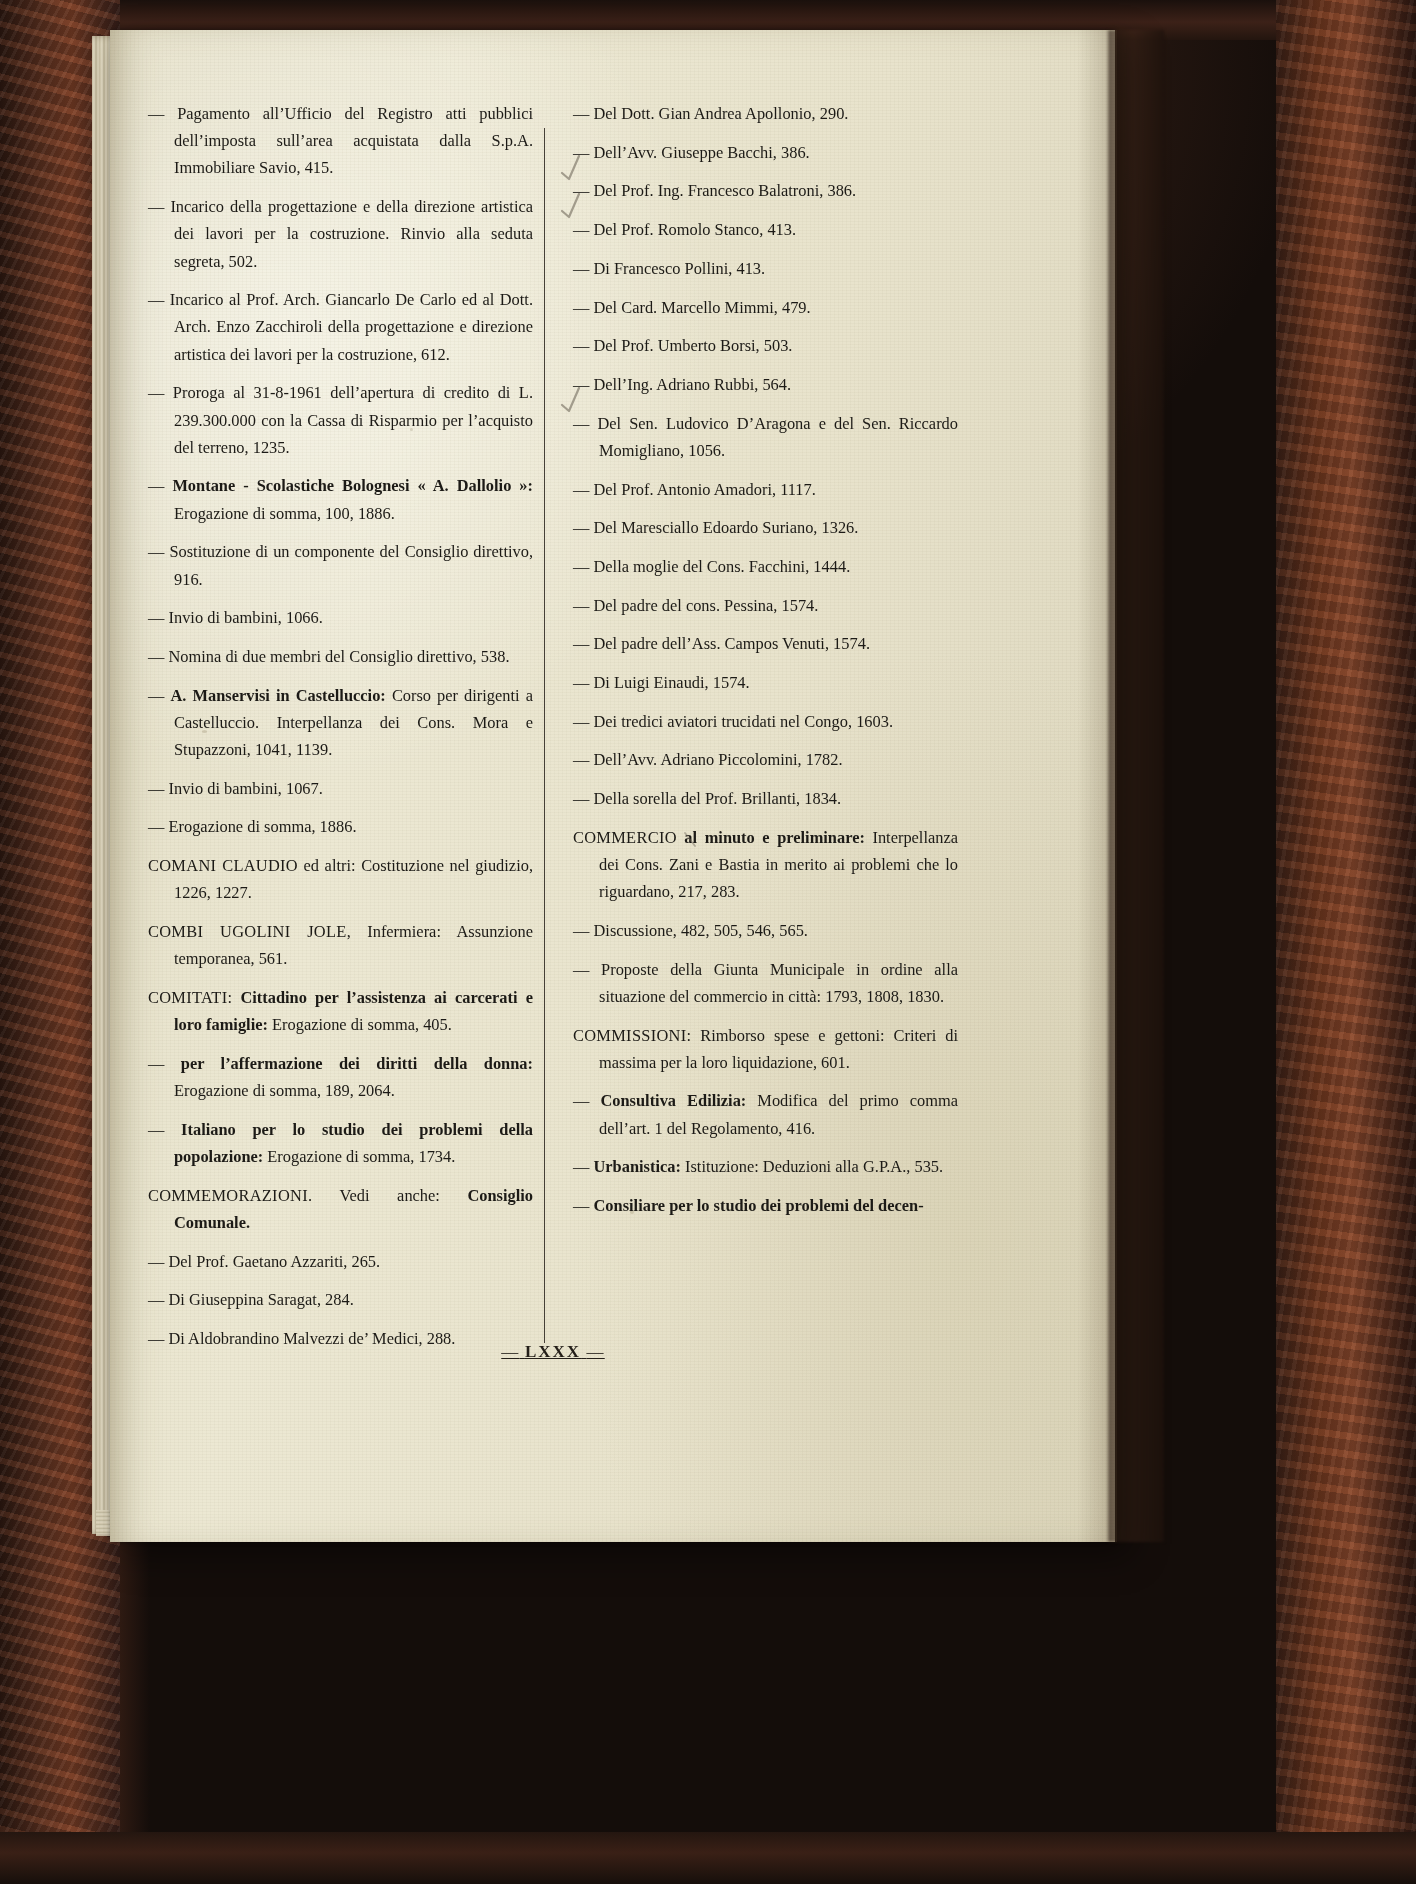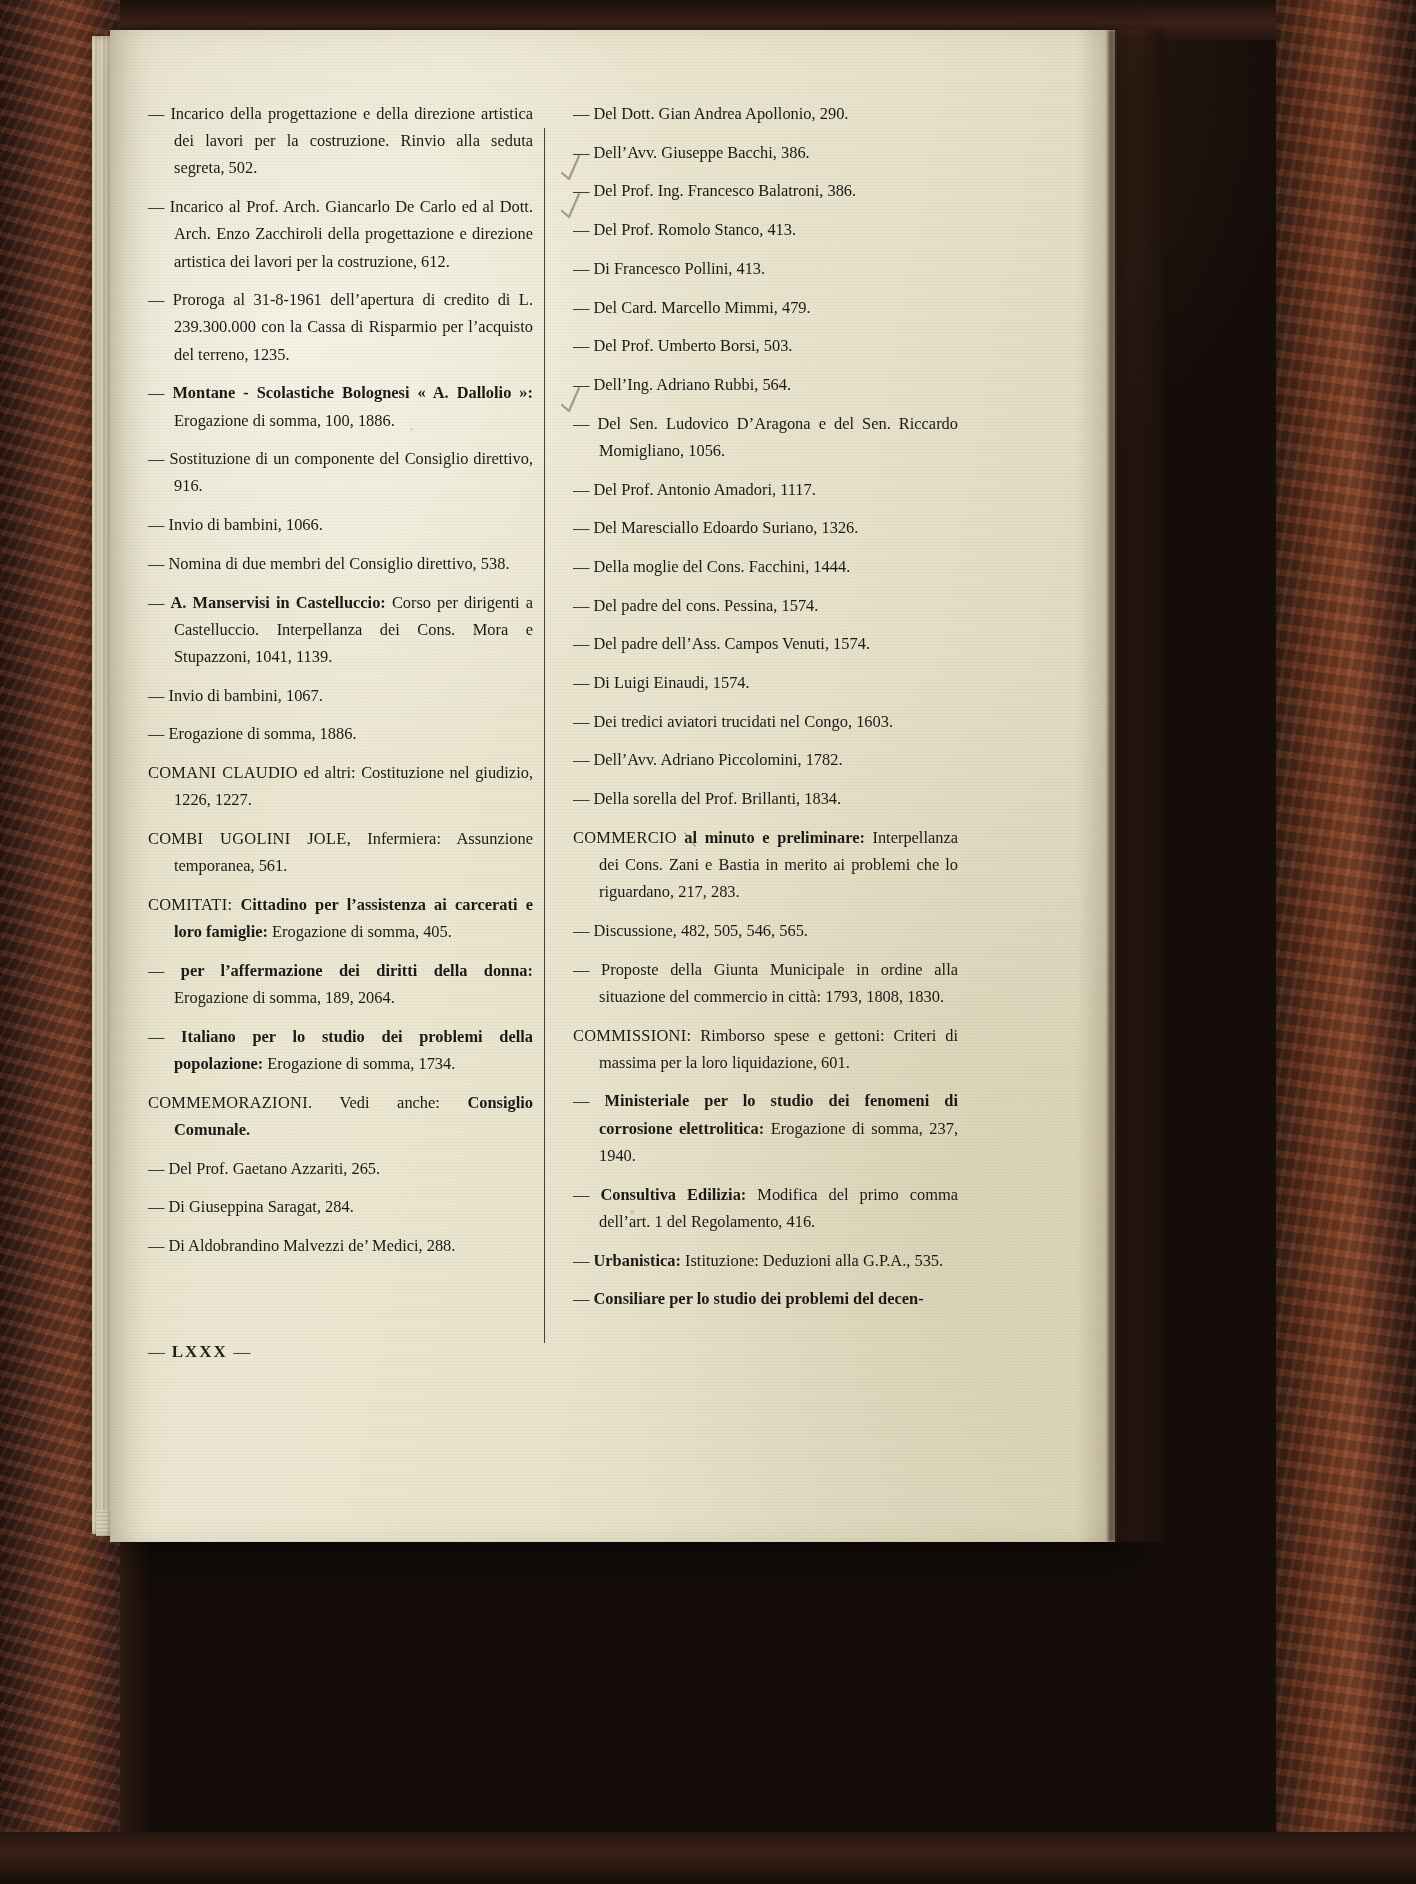--- a/index.html
+++ b/index.html
@@ -178,23 +178,25 @@
     opacity: .72;
     transform-origin: center;
   }
   .pencil svg { display: block; }
 
   .folio {
     position: absolute;
     left: 148px;
     top: 1342px;
     width: 810px;
+    text-align: center;
     font-size: 17px;
     letter-spacing: 1.2px;
     color: #241f19;
+    text-decoration: underline;
   }
   .folio .rn { font-weight: bold; letter-spacing: 2px; }
 
   
   .speck {
     position: absolute;
     background: rgba(120,105,70,0.22);
     border-radius: 50%;
     pointer-events: none;
   }
@@ -218,20 +220,21 @@
     <div class="speck" style="left:520px; top:1180px; width:4px; height:4px;"></div>
     <div class="speck" style="left:300px; top:398px; width:3px; height:3px;"></div>
   </div>
 
   <div class="curl-shade"></div>
 
   <div class="text-area">
     <div class="rule"></div>
     <div class="columns">
       <div class="col col-left" id="col-left">
+          <p class="entry"><span class="dash">— </span><span>Pagamento all’Ufficio del Registro atti pubblici dell’imposta sull’area acquistata dalla S.p.A. Immobiliare Savio, 415.</span></p>
           <p class="entry"><span class="dash">— </span><span>Incarico della progettazione e della direzione artistica dei lavori per la costruzione. Rinvio alla seduta segreta, 502.</span></p>
           <p class="entry"><span class="dash">— </span><span>Incarico al Prof. Arch. Giancarlo De Carlo ed al Dott. Arch. Enzo Zacchiroli della progettazione e direzione artistica dei lavori per la costruzione, 612.</span></p>
           <p class="entry"><span class="dash">— </span><span>Proroga al 31-8-1961 dell’apertura di credito di L. 239.300.000 con la Cassa di Risparmio per l’acquisto del terreno, 1235.</span></p>
           <p class="entry"><span class="dash">— </span><span class="b">Montane - Scolastiche Bolognesi « A. Dallolio »:</span><span> Erogazione di somma, 100, 1886.</span></p>
           <p class="entry"><span class="dash">— </span><span>Sostituzione di un componente del Consiglio direttivo, 916.</span></p>
           <p class="entry"><span class="dash">— </span><span>Invio di bambini, 1066.</span></p>
           <p class="entry"><span class="dash">— </span><span>Nomina di due membri del Consiglio direttivo, 538.</span></p>
           <p class="entry"><span class="dash">— </span><span class="b">A. Manservisi in Castelluccio:</span><span> Corso per dirigenti a Castelluccio. Interpellanza dei Cons. Mora e Stupazzoni, 1041, 1139.</span></p>
           <p class="entry"><span class="dash">— </span><span>Invio di bambini, 1067.</span></p>
           <p class="entry"><span class="dash">— </span><span>Erogazione di somma, 1886.</span></p>
@@ -261,21 +264,20 @@
           <p class="entry"><span class="dash">— </span><span>Del padre del cons. Pessina, 1574.</span></p>
           <p class="entry"><span class="dash">— </span><span>Del padre dell’Ass. Campos Venuti, 1574.</span></p>
           <p class="entry"><span class="dash">— </span><span>Di Luigi Einaudi, 1574.</span></p>
           <p class="entry"><span class="dash">— </span><span>Dei tredici aviatori trucidati nel Congo, 1603.</span></p>
           <p class="entry"><span class="dash">— </span><span>Dell’Avv. Adriano Piccolomini, 1782.</span></p>
           <p class="entry"><span class="dash">— </span><span>Della sorella del Prof. Brillanti, 1834.</span></p>
           <p class="entry head"><span class="caps">COMMERCIO</span><span class="b"> al minuto e preliminare:</span><span> Interpellanza dei Cons. Zani e Bastia in merito ai problemi che lo riguardano, 217, 283.</span></p>
           <p class="entry"><span class="dash">— </span><span>Discussione, 482, 505, 546, 565.</span></p>
           <p class="entry"><span class="dash">— </span><span>Proposte della Giunta Municipale in ordine alla situazione del commercio in città: 1793, 1808, 1830.</span></p>
           <p class="entry head"><span class="caps">COMMISSIONI:</span><span> Rimborso spese e gettoni: Criteri di massima per la loro liquidazione, 601.</span></p>
-          <p class="entry"><span class="dash">— </span><span class="b">Ministeriale per lo studio dei fenomeni di corrosione elettrolitica:</span><span> Erogazione di somma, 237, 1940.</span></p>
           <p class="entry"><span class="dash">— </span><span class="b">Consultiva Edilizia:</span><span> Modifica del primo comma dell’art. 1 del Regolamento, 416.</span></p>
           <p class="entry"><span class="dash">— </span><span class="b">Urbanistica:</span><span> Istituzione: Deduzioni alla G.P.A., 535.</span></p>
           <p class="entry"><span class="dash">— </span><span class="b">Consiliare per lo studio dei problemi del decen-</span></p>
         </div>
     </div>
   <div class="pencil" style="left: 410px; top: 53px;">
         <svg width="30" height="30" viewBox="0 0 30 30">
           <path d="M4 20 L11 26 L21 3" fill="none" stroke="#6d6558" stroke-width="2.2" stroke-linecap="round" stroke-linejoin="round" opacity="0.8"></path>
         </svg>
       </div>

